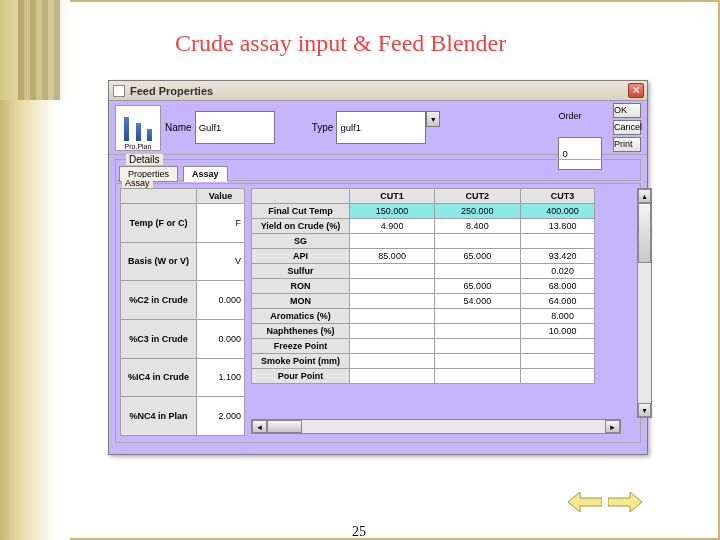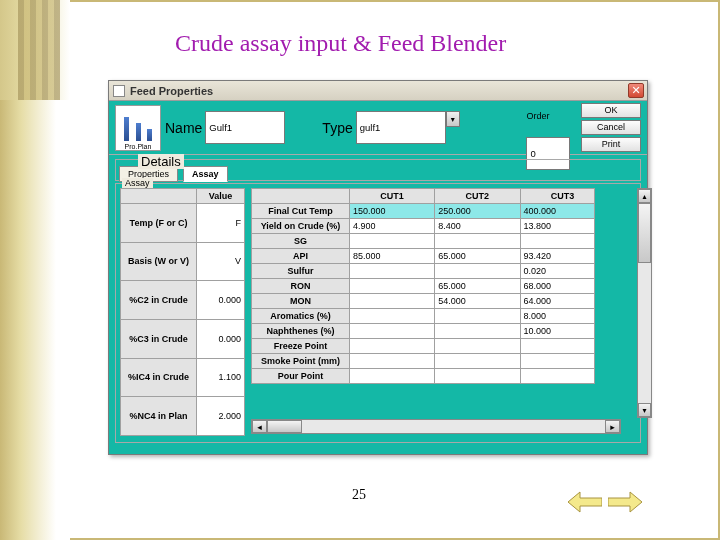--- a/index.html
+++ b/index.html
@@ -6,87 +6,87 @@
   body{width:720px;height:540px;background:#fff;position:relative;overflow:hidden}
   .slide-border{position:absolute;inset:0;border:2px solid #c9b876}
   .left-decor{position:absolute;left:0;top:0;width:70px;height:540px;
     background:linear-gradient(90deg,#d4c78a 0%,#e6dda6 40%,#fff 100%)}
   .left-decor::before{content:"";position:absolute;left:18px;top:0;width:42px;height:130px;
     background:repeating-linear-gradient(90deg,#a8975e 0 6px,#c9b876 6px 12px);
     transform:skewY(-30deg);transform-origin:top left;opacity:.7}
   .left-decor::after{content:"";position:absolute;left:0;top:100px;width:70px;height:440px;
     background:linear-gradient(90deg,#c9b876 0%,#e6dda6 30%,#fff 80%)}
   .heading{position:absolute;left:175px;top:30px;font-family:"Times New Roman",serif;
-    font-size:24px;color:#a21caf}
+    font-size:24px;color:#ef4444}
   .appwin{position:absolute;left:108px;top:80px;width:540px;height:375px;
-    background:#14b8a6;border:1px solid #7a7a7a;box-shadow:2px 2px 4px rgba(0,0,0,.3);font-size:9.5px;color:#000}
+    background:#c4b5fd;border:1px solid #7a7a7a;box-shadow:2px 2px 4px rgba(0,0,0,.3);font-size:9.5px;color:#000}
   
   .tbar{height:20px;background:linear-gradient(#e9e5d8,#d6d1c2);border-bottom:1px solid #9c9c9c;
     display:flex;align-items:center;padding:0 4px;position:relative}
   .tbar .ticon{width:12px;height:12px;background:#fff;border:1px solid #888;margin-right:5px}
   .tbar .ttext{font-weight:bold;font-size:11px;color:#333}
   .tbar .close{position:absolute;right:3px;top:2px;width:16px;height:15px;
     background:linear-gradient(#f08a7a,#d24a34);border:1px solid #913a2a;border-radius:2px;
     display:flex;align-items:center;justify-content:center;color:#fff;font-size:11px;cursor:pointer}
   
   .topstrip{height:54px;border-bottom:1px solid #aaa;display:flex;align-items:center;
     padding:4px 6px;gap:4px}
   .logo-box{width:46px;height:46px;background:#fff;border:1px solid #999;
     display:flex;flex-direction:column;align-items:center;justify-content:flex-end;font-size:7px}
   .logo-box .bars{width:28px;height:24px;display:flex;justify-content:space-between;margin-bottom:2px}
   .logo-box .bars span{display:block;width:5px;background:linear-gradient(#4e7ecf,#2b4f92)}
   .logo-box .bars span:nth-child(1){height:24px}
   .logo-box .bars span:nth-child(2){height:18px;margin-top:6px}
   .logo-box .bars span:nth-child(3){height:12px;margin-top:12px}
   .fld{display:flex;align-items:center;gap:3px}
-  .fld label{font-size:14px}
+  .fld label{font-size:10px}
   .inp{background:#fff;border:1px solid #787878;height:33px;padding:13px 3px;font-size:9.5px}
   .dd{display:flex}
   .ddbtn{width:14px;height:16px;background:linear-gradient(#f0f0f0,#c8c8c8);border:1px solid #787878;
     display:flex;align-items:center;justify-content:center;font-size:8px;cursor:pointer}
   .calc-col{margin-left:auto;display:flex;flex-direction:column;align-items:flex-start;gap:16px;font-size:9px}
   .btn-col{display:flex;flex-direction:column;gap:2px;margin-left:6px}
-  .wbtn{width:60px;height:15px;background:linear-gradient(#fdfdfd,#e2e2e2);border:1px solid #787878;
-    font-size:9px;text-align:center;line-height:13px;cursor:pointer}
+  .wbtn{width:28px;height:15px;background:linear-gradient(#fdfdfd,#e2e2e2);border:1px solid #787878;
+    font-size:9px;line-height:13px;cursor:pointer}
   
   .details{margin:4px 6px 2px 6px;border:1px solid #a8a8a8;padding:2px 3px;position:relative;height:22px}
-  .details .lg{position:absolute;top:-6px;left:22px;background:#efebdf;padding:0 3px;font-size:13px}
+  .details .lg{position:absolute;top:-6px;left:10px;background:#efebdf;padding:0 3px;font-size:10px}
   .tabs{display:flex;gap:5px;margin-top:4px}
   .tab{padding:2px 8px;border:1px solid #888;background:#f4f1e6;font-size:9px;cursor:pointer}
   .tab.active{background:#fff;border-bottom:1px solid #fff;font-weight:bold}
   .assay-grp{margin:0 6px 4px 6px;border:1px solid #a8a8a8;padding:4px 4px 6px 4px;position:relative;
     height:260px;display:flex;gap:6px}
   .assay-grp .lg{position:absolute;top:-6px;left:6px;background:#efebdf;padding:0 3px;font-size:9px}
   table{border-collapse:collapse;font-size:9px}
   th,td{border:1px solid #a0a0a0;padding:1px 3px;height:15px;white-space:nowrap}
   th{background:#e3e3e3;font-weight:bold;text-align:center}
   .grid-l th:first-child,.grid-l td:first-child{width:76px;background:#e3e3e3;font-weight:bold;text-align:center}
   .grid-l td:nth-child(2){width:48px;text-align:right;background:#fff}
   .grid-r{flex:1;position:relative}
   .grid-r-wrap{width:344px;overflow:hidden;border-right:1px solid #a0a0a0}
   .grid-r table{width:440px}
   .grid-r th:first-child,.grid-r td:first-child{width:98px;background:#e3e3e3;font-weight:bold;text-align:center}
-  .grid-r td{text-align:left;background:#fff;min-width:52px}
+  .grid-r td{text-align:center;background:#fff;min-width:52px}
   .grid-r td.hl{background:#8de8e8}
   .hscroll{position:absolute;bottom:2px;left:0;width:370px;height:15px;
     background:#e8e8e8;border:1px solid #888;display:flex;align-items:center}
   .hscroll .arr{width:15px;height:13px;background:linear-gradient(#f4f4f4,#c8c8c8);border:1px solid #888;
     display:flex;align-items:center;justify-content:center;font-size:9px;cursor:pointer}
   .hscroll .track{flex:1;height:13px;position:relative}
   .hscroll .thumb{position:absolute;left:0;top:0;width:35px;height:13px;
     background:linear-gradient(#f4f4f4,#c8c8c8);border:1px solid #888}
   .vscroll{position:absolute;right:-16px;top:0;width:15px;height:230px;
     background:#e8e8e8;border:1px solid #888;display:flex;flex-direction:column}
   .vscroll .arr{height:14px;background:linear-gradient(#f4f4f4,#c8c8c8);border:1px solid #888;
     display:flex;align-items:center;justify-content:center;font-size:8px;cursor:pointer}
   .vscroll .track{flex:1;position:relative}
   .vscroll .thumb{position:absolute;top:0;left:0;width:13px;height:60px;
     background:linear-gradient(#f4f4f4,#c8c8c8);border:1px solid #888}
   
-  .pagenum{position:absolute;left:352px;top:487px;font-family:"Times New Roman",serif;font-size:14px}
+  .pagenum{position:absolute;left:352px;top:524px;font-family:"Times New Roman",serif;font-size:14px}
   .navarrow{position:absolute;top:490px;width:34px;height:24px;cursor:pointer}
   .navarrow svg{width:34px;height:24px}
   .nav-l{left:568px}
   .nav-r{left:608px}
 </style>
 </head>
 <body>
 
 <div class="slide-border"></div>
 <div class="left-decor"></div>

